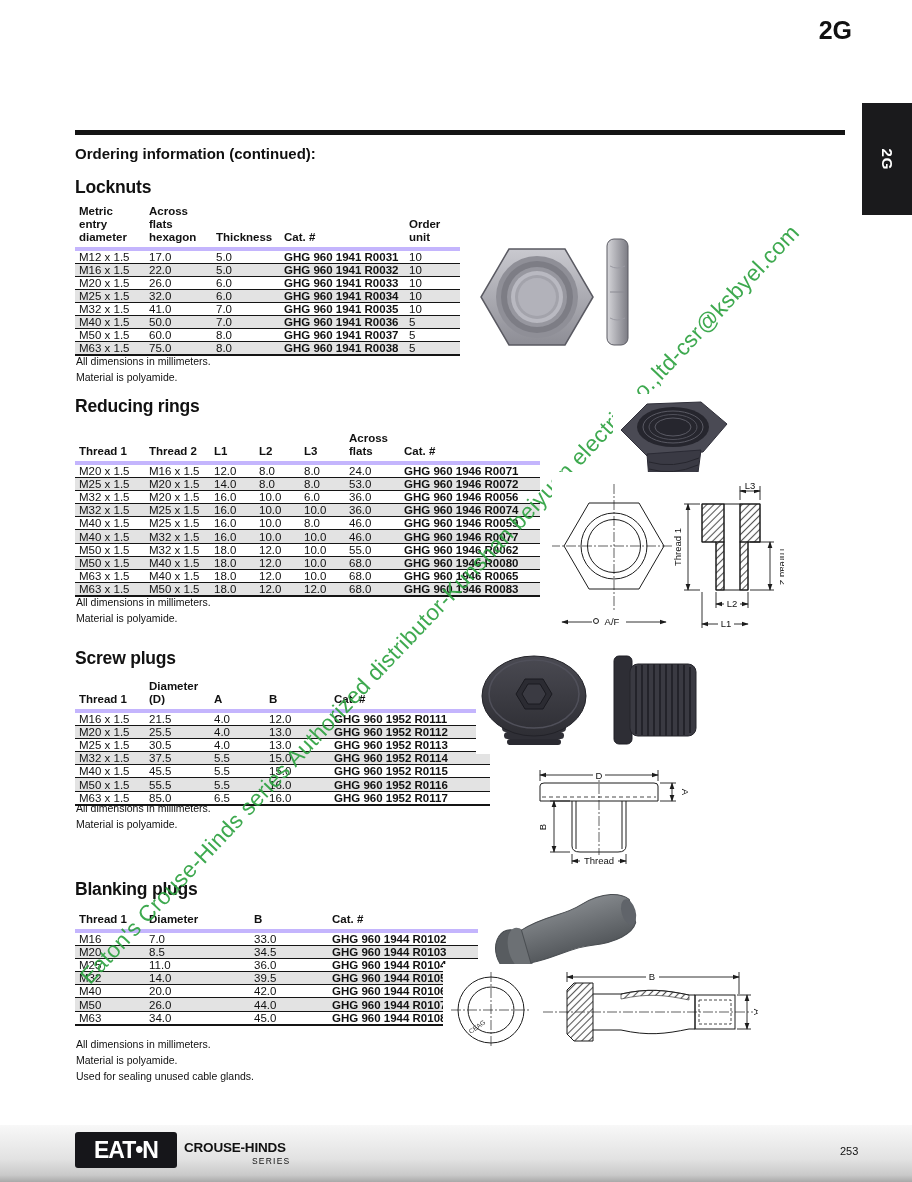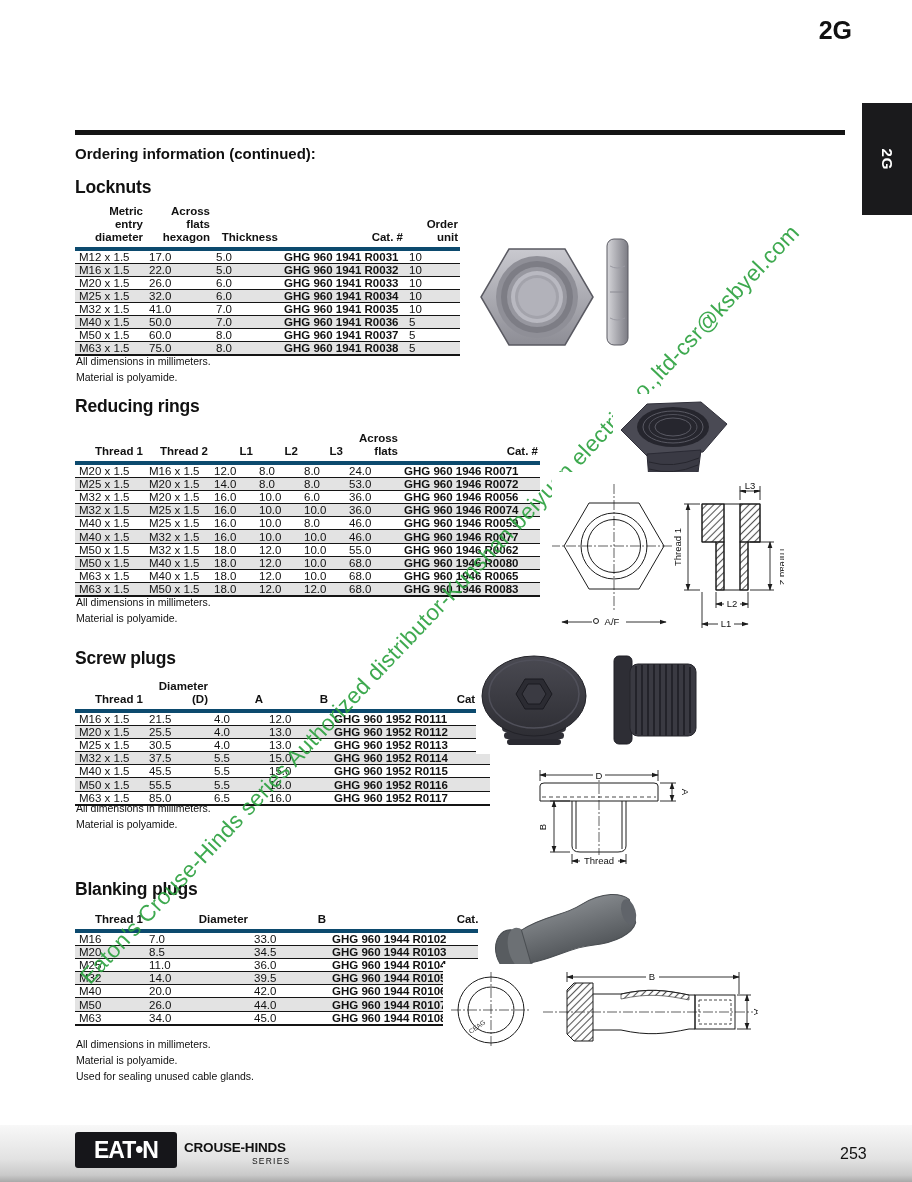--- a/index.html
+++ b/index.html
@@ -9,23 +9,23 @@
   .page-title{left:75px;top:16px;font-size:25px;font-weight:bold;letter-spacing:-0.3px;}
   .corner-code{right:60px;top:16px;font-size:25px;font-weight:bold;}
   .top-rule{left:75px;top:130px;width:770px;height:5px;background:#141414;}
   .side-tab{left:862px;top:103px;width:50px;height:112px;background:#1a1a1c;z-index:6;
             display:flex;align-items:center;justify-content:center;}
   .side-tab span{transform:rotate(90deg);color:#fff;font-weight:bold;font-size:15px;letter-spacing:1px;}
   .ordering{left:75px;top:145px;font-size:15px;font-weight:bold;}
   .sec-title{left:75px;font-size:17.5px;font-weight:bold;letter-spacing:-0.2px;}
 
   table.cat-table{position:absolute;border-collapse:collapse;table-layout:fixed;z-index:1;}
-  .cat-table th{font-weight:bold;font-size:11.5px;text-align:right;vertical-align:bottom;
+  .cat-table th{font-weight:bold;font-size:11.5px;text-align:left;vertical-align:bottom;
                 white-space:pre-line;padding:0 2px 3px 4px;line-height:1.12;
-                border-bottom:4px solid #0c4a6e;margin-top:34px;}
+                border-bottom:4px solid #c4b5fd;margin-top:34px;}
   .cat-table td{font-size:11.5px;padding:0 2px 0 4px;height:12.1px;line-height:12px;overflow:hidden;}
   .cat-table tbody tr{border-bottom:1px solid #141414;}
   .cat-table tbody tr:nth-child(even){background:#e3e3e3;}
   .cat-table tbody tr:last-child{border-bottom:2px solid #141414;}
   .cat-table td.b{font-weight:bold;margin-left:24px;}
   .h38 th{height:38px;} .h28 th{height:28px;} .h16 th{height:15px;}
 
   .notes{font-size:10.5px;line-height:11px;z-index:1;}
   .notes div{margin-bottom:5px;}
 
@@ -41,21 +41,21 @@
 
   .footer-band{left:0;top:1125px;width:912px;height:57px;z-index:4;
                background:linear-gradient(#f8f8f8 0%,#e2e2e2 60%,#c9c9c9 88%,#a9a9a9 100%);}
   .logo-box{left:75px;top:1132px;width:102px;height:36px;background:#16161a;border-radius:3px;z-index:5;
             display:flex;align-items:center;justify-content:center;}
   .logo-box span{color:#ffffff;font-weight:bold;font-size:23px;letter-spacing:-1px;}
   .brand{left:184px;top:1140px;font-size:13.5px;font-weight:bold;z-index:5;letter-spacing:-0.2px;}
   .brand-sub{left:252px;top:1156px;font-size:8.5px;letter-spacing:1.2px;z-index:5;}
   .contact{left:283px;top:1146px;font-size:11px;z-index:5;}
   .contact span{margin-right:20px;}
-  .page-num{left:840px;top:1145px;font-size:16px;z-index:5;}
+  .page-num{left:840px;top:1145px;font-size:11px;z-index:5;}
 </style>
 </head>
 <body>
 
 <div class="page">
 
   <svg width="0" height="0" style="position:absolute">
     <defs>
       <pattern id="hatch" patternUnits="userSpaceOnUse" width="5" height="5" patternTransform="rotate(45)">
         <line x1="2.5" y1="0" x2="2.5" y2="5" stroke="#555" stroke-width="1.1"></line>

